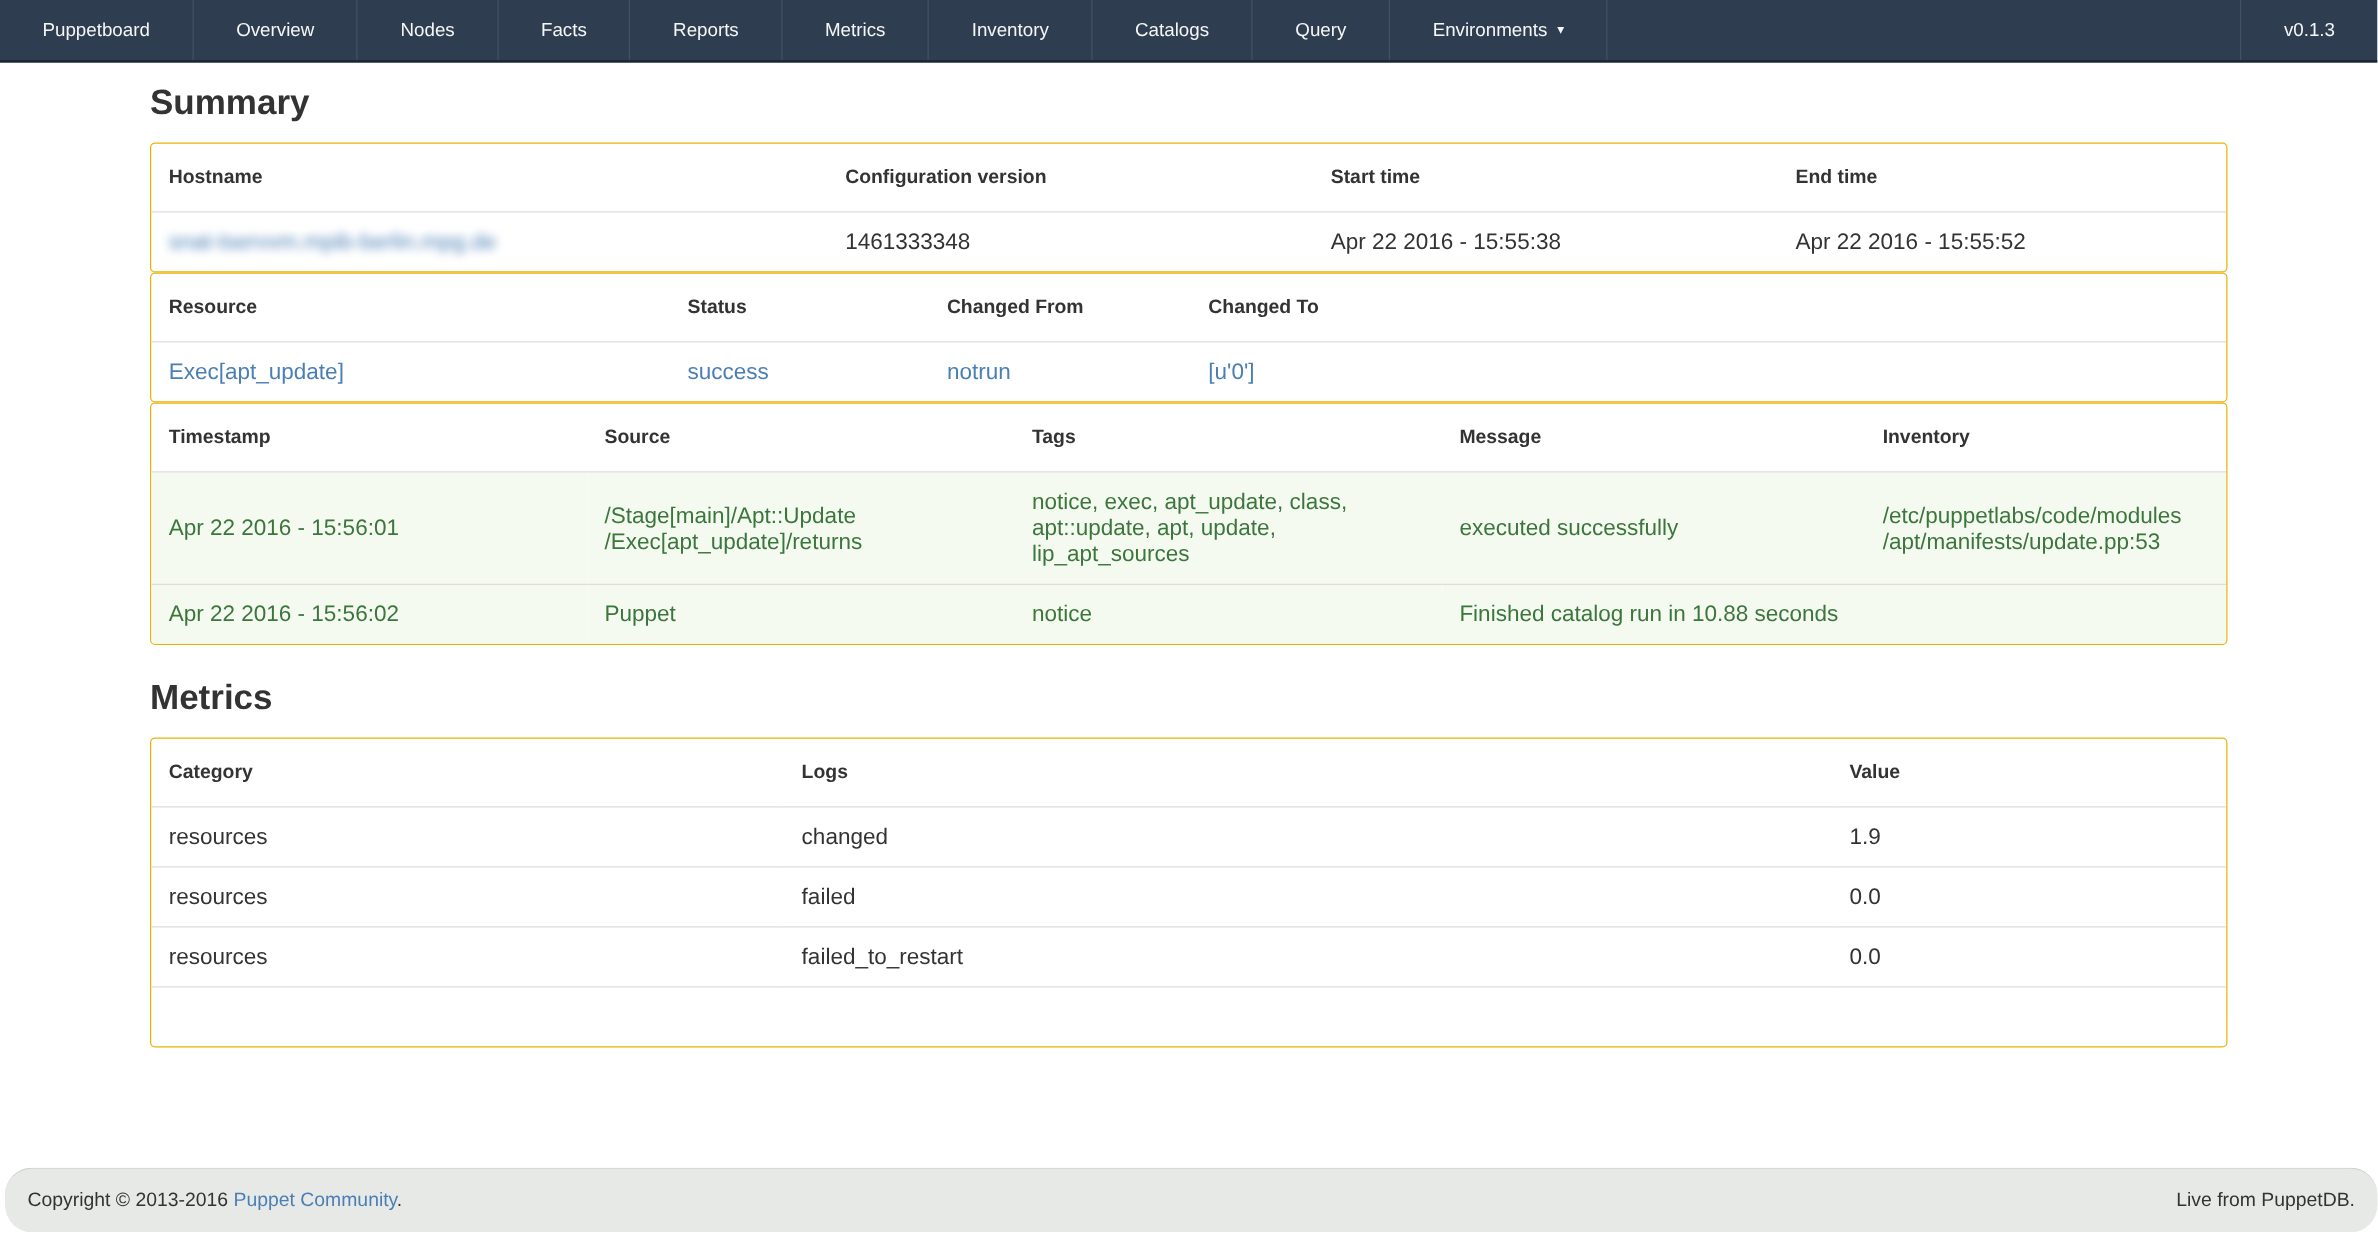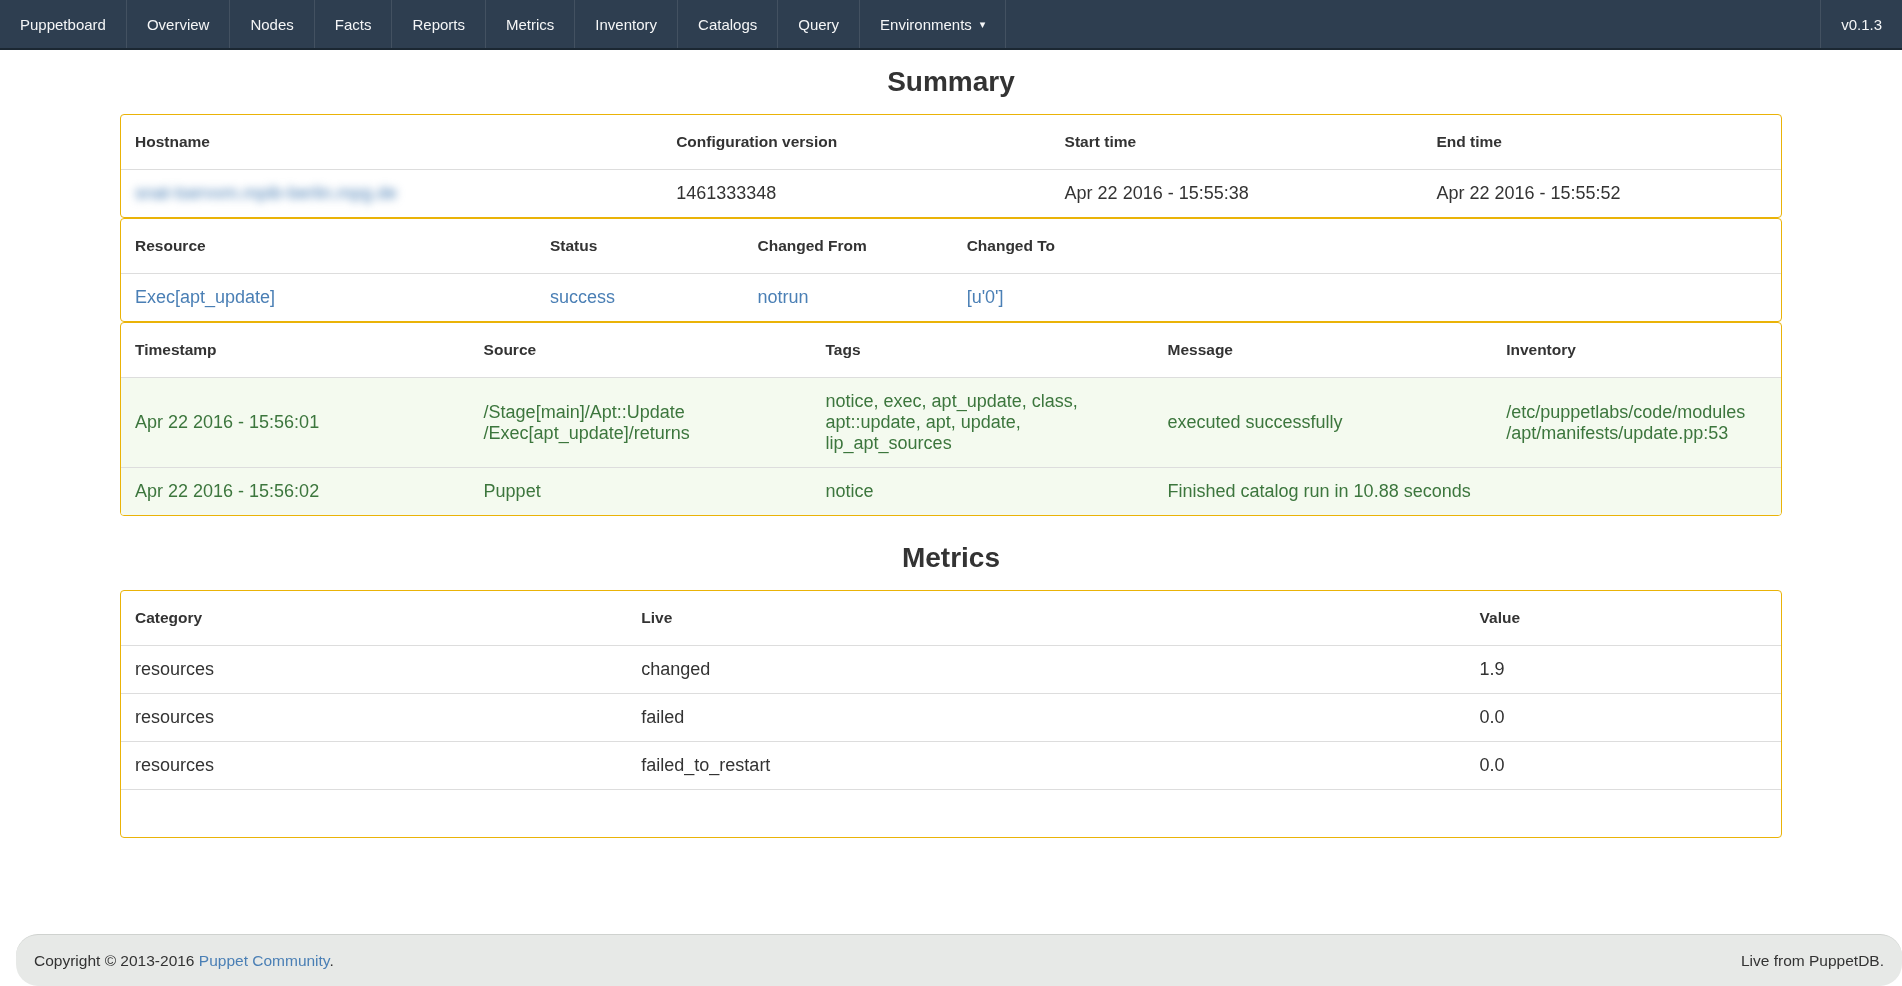--- a/index.html
+++ b/index.html
@@ -16,21 +16,21 @@
   .navbar {
     display: flex;
     align-items: stretch;
     height: 50px;
     background: #2e3e50;
     border-bottom: 2px solid #1b2732;
   }
   .nav-item {
     display: flex;
     align-items: center;
-    padding: 0 20px;
+    padding: 0 34px;
     color: #f5f6f7;
     font-size: 15px;
     border-right: 1px solid rgba(255,255,255,0.10);
     cursor: pointer;
     white-space: nowrap;
   }
   .nav-item.version {
     margin-left: auto;
     border-right: none;
     border-left: 1px solid rgba(255,255,255,0.10);
@@ -45,21 +45,20 @@
   
   .container {
     width: 1662px;
     margin: 0 auto;
   }
   h2 {
     font-size: 28px;
     font-weight: 700;
     color: #333;
     margin: 26px 0 16px 0;
-    text-align: center;
   }
   h2.first { margin-top: 16px; }
 
   .table-wrap {
     border: 1px solid #eab308;
     border-radius: 4px;
     overflow: hidden;
     background: #fff;
   }
   table {
@@ -109,21 +108,21 @@
   .t-logs th:nth-child(4) { width: 20.4%; }
   .t-logs th:nth-child(5) { width: 17.4%; }
 
   .t-metrics th:nth-child(1) { width: 30.5%; }
   .t-metrics th:nth-child(2) { width: 50.5%; }
   .t-metrics th:nth-child(3) { width: 19.0%; }
 
   
   .footer {
     position: fixed;
-    left: 16px; right: 0; bottom: 0;
+    left: 4px; right: 0; bottom: 0;
     height: 52px;
     background: #e7e9e7;
     border-top: 1px solid #cfd2cf;
     display: flex;
     align-items: center;
     justify-content: space-between;
     padding: 0 18px;
     font-size: 15.5px;
     color: #333;
     border-radius: 22px;
@@ -229,21 +228,21 @@
       </tbody>
     </table>
   </div>
 
   <h2>Metrics</h2>
   <div class="table-wrap">
     <table class="t-metrics">
       <thead>
         <tr>
           <th>Category</th>
-          <th>Live</th>
+          <th>Logs</th>
           <th>Value</th>
         </tr>
       </thead>
       <tbody>
         <tr>
           <td>resources</td>
           <td>changed</td>
           <td>1.9</td>
         </tr>
         <tr>

